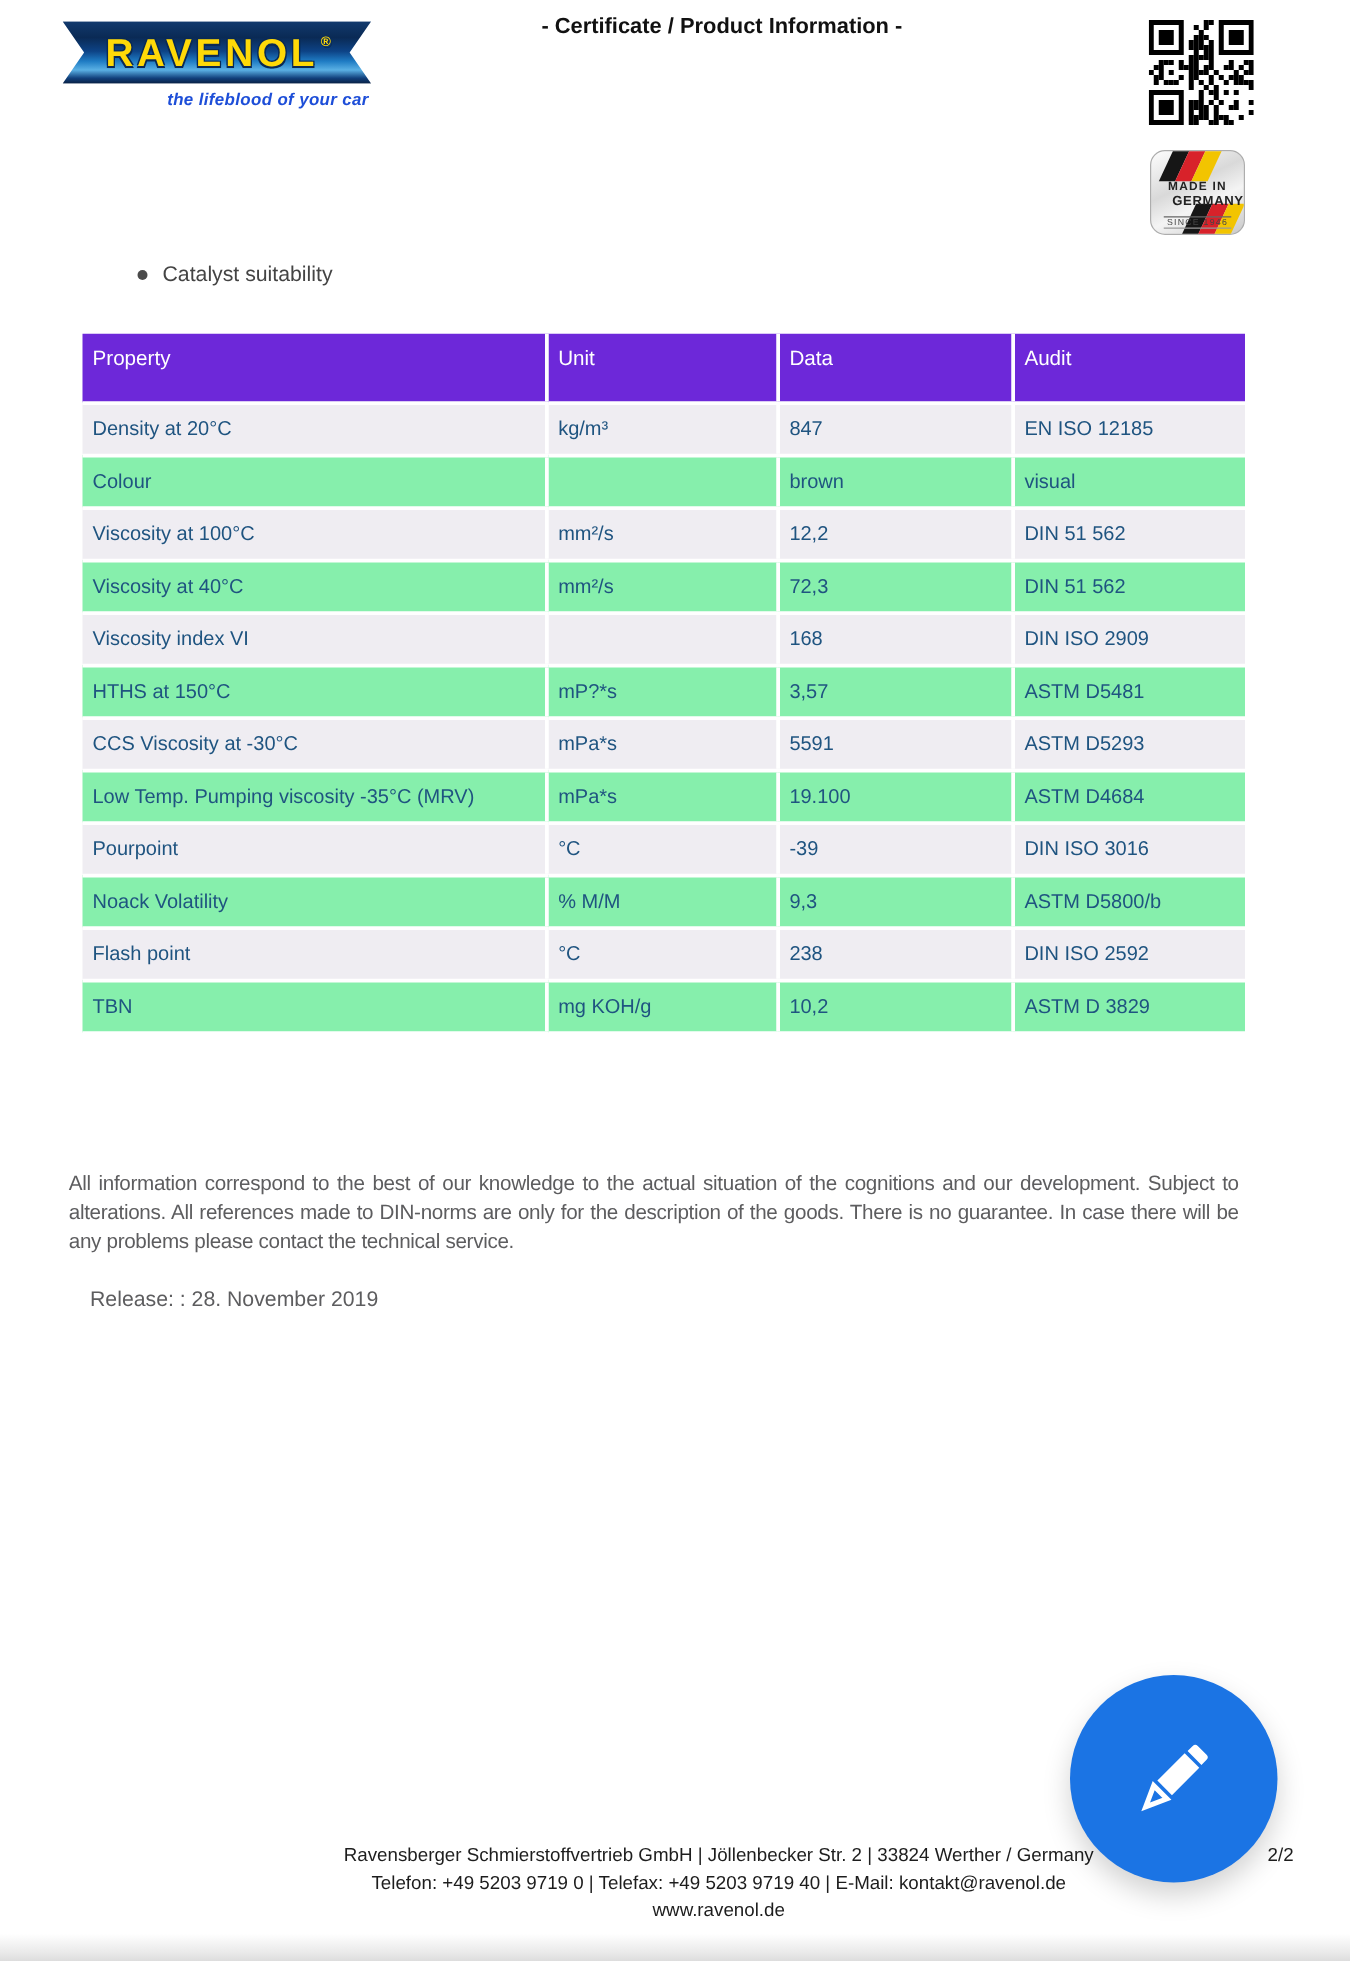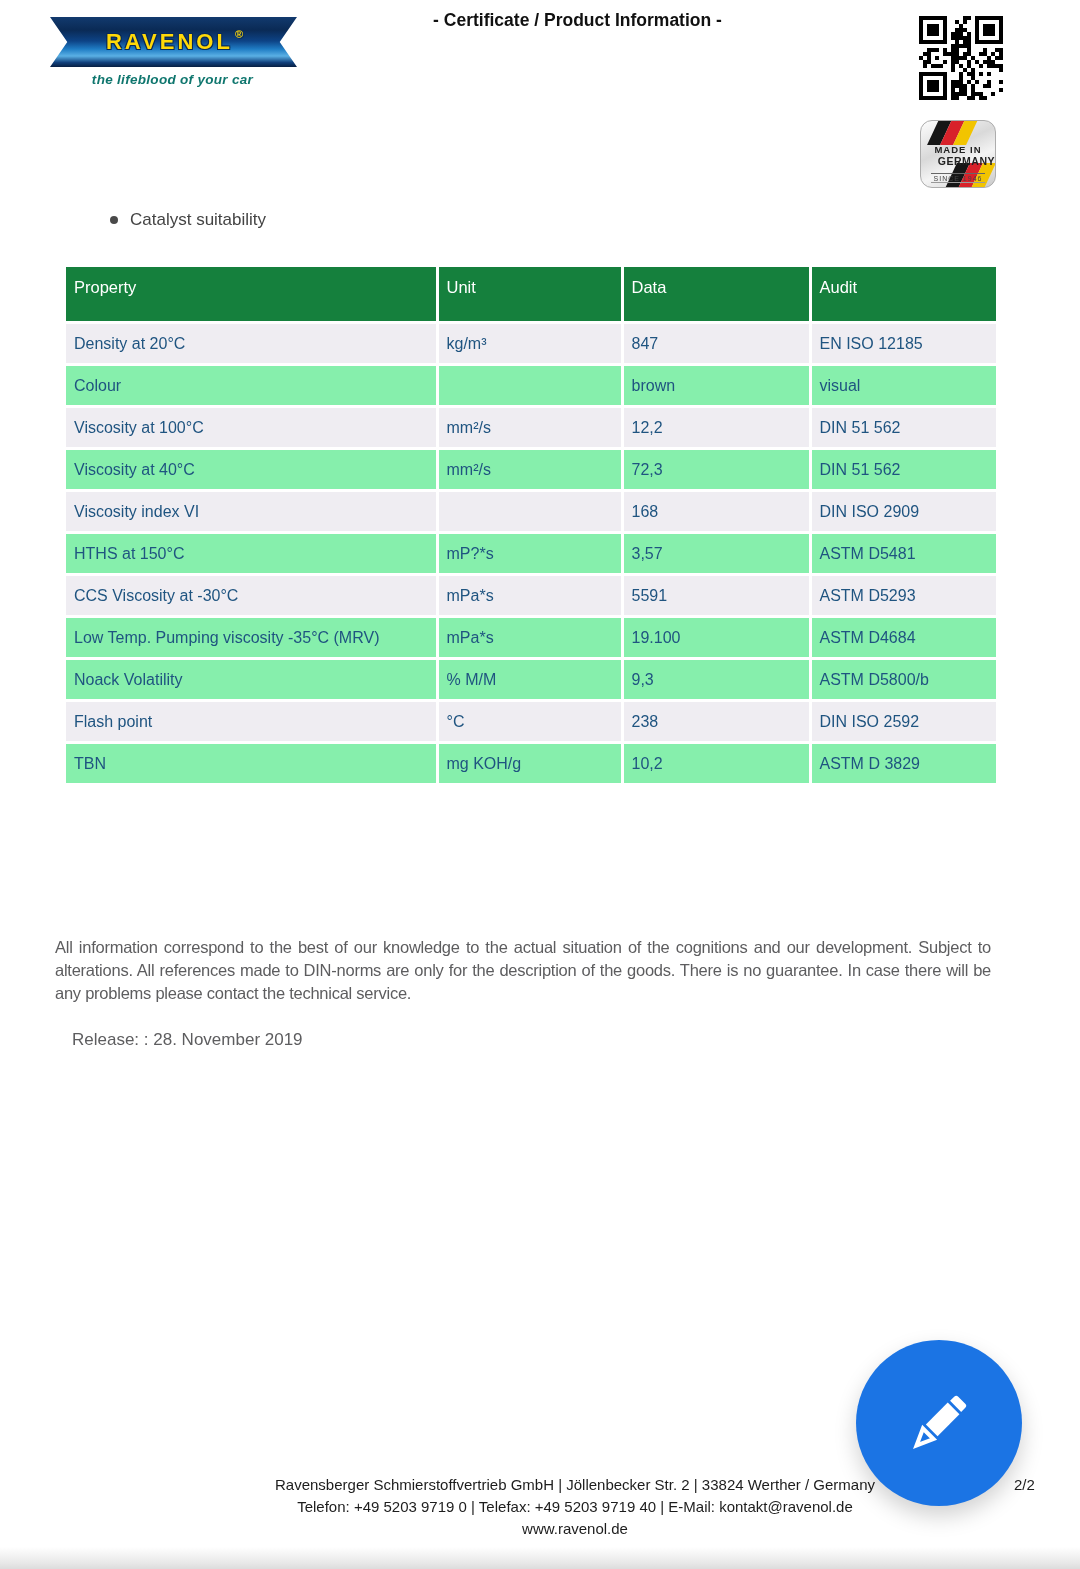--- a/index.html
+++ b/index.html
@@ -15,33 +15,33 @@
   .logo { position: absolute; left: 50px; top: 17px; width: 247px; }
   .logo-banner {
     width: 247px; height: 50px;
     clip-path: polygon(0 0, 7% 50%, 0 100%, 100% 100%, 93% 50%, 100% 0);
     background: linear-gradient(180deg,
       #123a6e 0%, #0a2a55 26%, #0d4386 48%,
       #1f7cc4 64%, #5ab0e4 78%, #11407c 91%, #081f42 100%);
     display: flex; align-items: center; justify-content: center;
   }
   .logo-brand {
-    color: #ffd908; font-size: 22px; font-weight: 800;
+    color: #ffd908; font-size: 31px; font-weight: 800;
     letter-spacing: 3px; line-height: 1;
     text-shadow: 1px 1px 0 #0a2a55, -1px -1px 0 #0a2a55, 1px -1px 0 #0a2a55, -1px 1px 0 #0a2a55;
   }
   .logo-reg {
     color: #ffd908; font-size: 11px; font-weight: 800;
     vertical-align: top; position: relative; top: -8px; left: 2px;
     text-shadow: 1px 1px 0 #0a2a55;
   }
   .logo-tagline {
-    margin-top: 5px; text-align: center; padding-right: 2px;
+    margin-top: 5px; text-align: right; padding-right: 2px;
     font-style: italic; font-weight: 700; font-size: 13.5px;
-    color: #0f766e; letter-spacing: 0.3px;
+    color: #1d4ed8; letter-spacing: 0.3px;
   }
 
   
   .doc-title {
     position: absolute; top: 10px; left: 75px; right: 0;
     text-align: center; font-size: 17.5px; font-weight: 700; color: #111;
   }
 
   
   .qr { position: absolute; left: 919px; top: 16px; width: 84px; height: 84px; }
@@ -73,21 +73,21 @@
   .bullet-row { position: absolute; left: 110px; top: 210px; display: flex; align-items: center; }
   .bullet-dot { width: 8px; height: 8px; border-radius: 50%; background: #4a4a4a; margin-right: 12px; }
   .bullet-label { font-size: 17px; color: #444; }
 
   
   .spec-table {
     position: absolute; left: 66px; top: 267px; width: 930px;
     border-collapse: collapse; table-layout: fixed;
   }
   .spec-table th {
-    background: #15803d; color: #fff; font-weight: 400;
+    background: #6d28d9; color: #fff; font-weight: 400;
     text-align: left; vertical-align: top;
     font-size: 16.5px; padding: 11px 8px; height: 55px;
     border-bottom: 3px solid #fff;
   }
   .spec-table th + th, .spec-table td + td { border-left: 3px solid #fff; }
   .spec-table td {
     font-size: 16px; line-height: 21px; color: #1f5480;
     padding: 9px 8px; vertical-align: top;
     border-bottom: 3px solid #fff; background: #86efac;
     height: 39px;
@@ -357,20 +357,26 @@
           <td>mPa*s</td>
           <td>5591</td>
           <td>ASTM D5293</td>
         </tr>
         <tr>
           <td>Low Temp. Pumping viscosity -35°C (MRV)</td>
           <td>mPa*s</td>
           <td>19.100</td>
           <td>ASTM D4684</td>
         </tr>
+        <tr class="striped">
+          <td>Pourpoint</td>
+          <td>°C</td>
+          <td>-39</td>
+          <td>DIN ISO 3016</td>
+        </tr>
         <tr>
           <td>Noack Volatility</td>
           <td>% M/M</td>
           <td>9,3</td>
           <td>ASTM D5800/b</td>
         </tr>
         <tr class="striped">
           <td>Flash point</td>
           <td>°C</td>
           <td>238</td>

